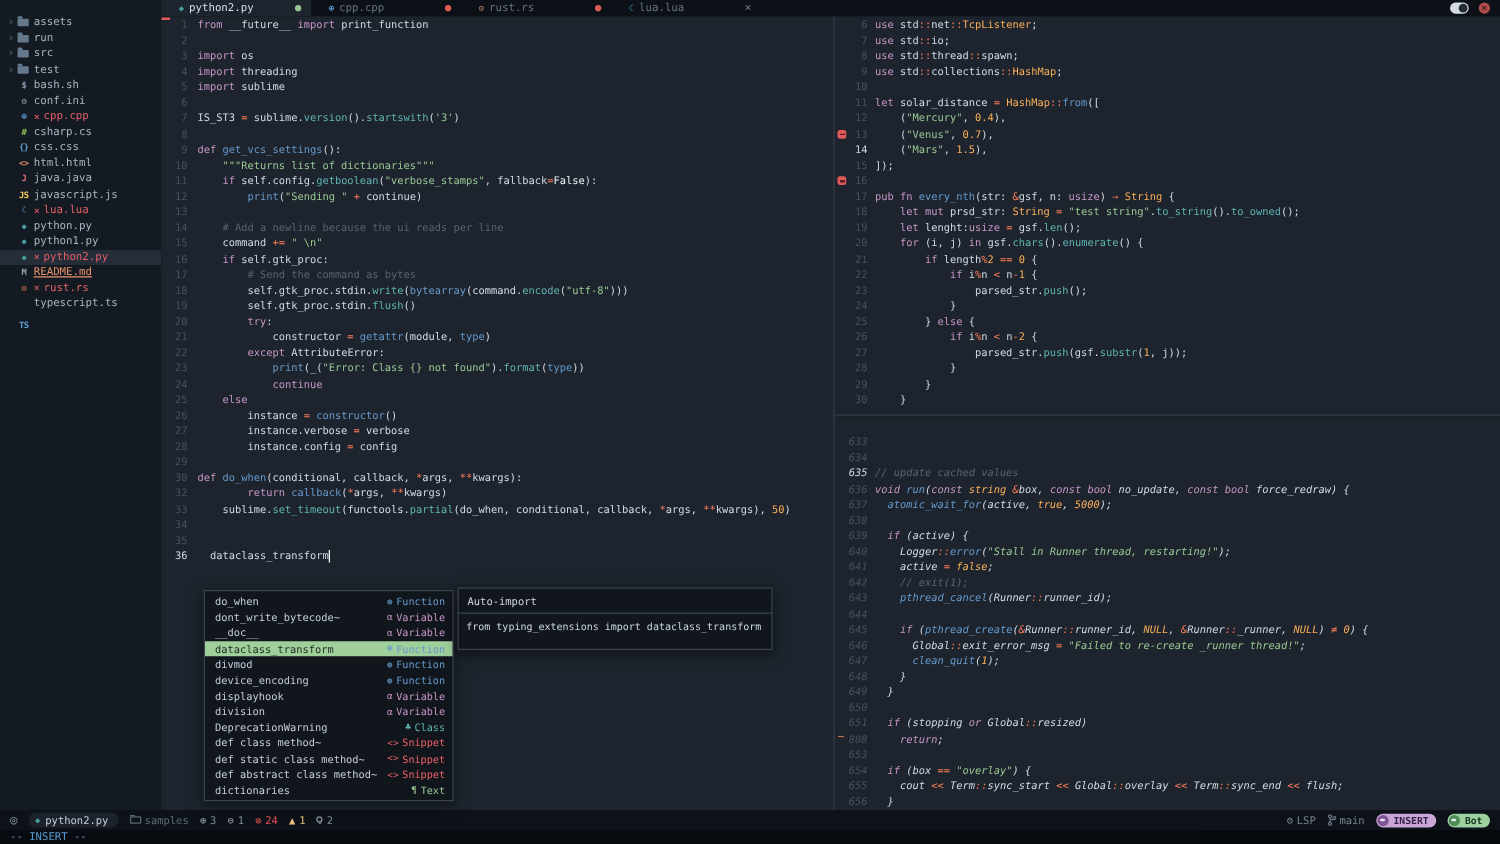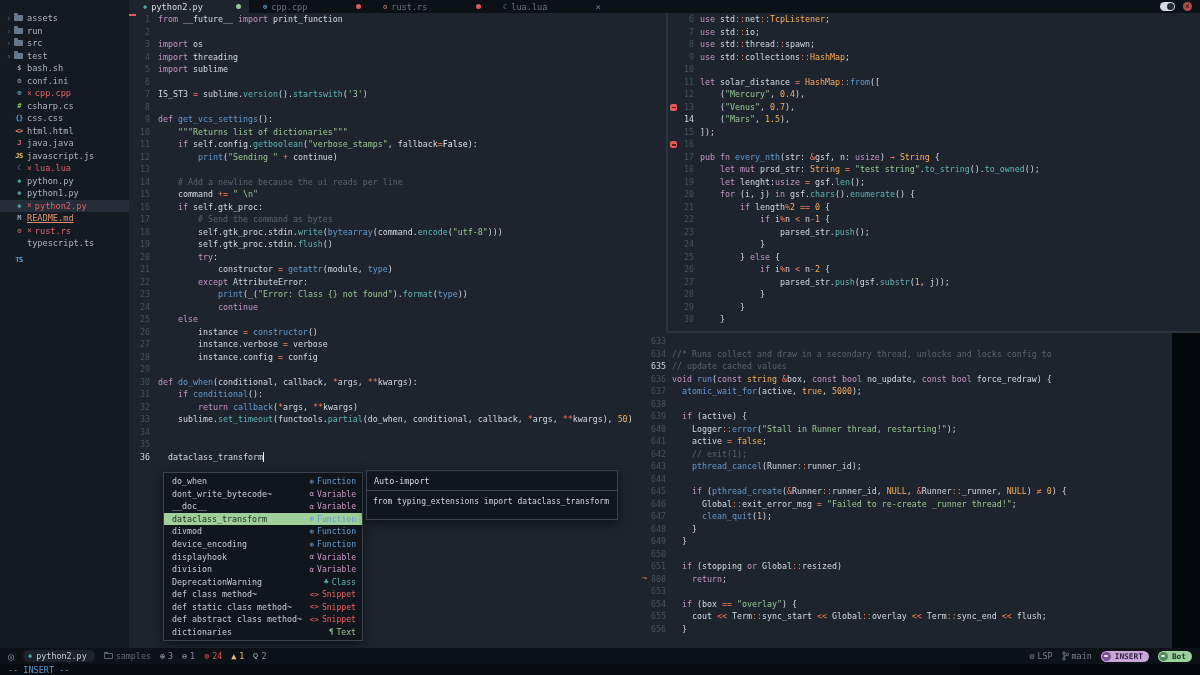--- a/index.html
+++ b/index.html
@@ -35,21 +35,21 @@
   .win-controls { position:absolute; right:8px; top:2px; display:flex; align-items:center; gap:8px;}
   .layout-toggle { width:15px; height:9px; background:#d4dbe3; border-radius:5px; position:relative; cursor:pointer;}
   .layout-toggle::after { content:""; position:absolute; right:1px; top:1px; width:7px; height:7px;
                           border-radius:50%; background:#232b35; }
   .win-close { width:9px; height:9px; border-radius:50%; background:#b34d4d; color:#330f12;
                font-size:8px; line-height:9px; text-align:center; cursor:pointer;}
   
   .pane { position:absolute; background:#1d242d; overflow:hidden; }
   #editor-pane { left:129px; top:13px; width:537px; height:635px; }
   #rust-pane   { left:668px; top:13px;  width:532px; height:318px; }
-  #cpp-pane    { left:640px; top:333px; width:532px; height:315px; padding-top:2px;}
+  #cpp-pane    { left:668px; top:333px; width:532px; height:315px; padding-top:14px;font-style:italic;}
   .v-divider { position:absolute; left:666px; top:13px; width:2px; height:635px; background:#2a333e; }
   .h-divider { position:absolute; left:668px; top:331px; width:532px; height:2px; background:#2a333e; }
   .cl { position:relative; height:12.5px; display:flex; align-items:center; white-space:pre;
         font-size:8.3px; color:#d2dae4; }
   .ln { flex:none; text-align:right; color:#46515e; }
   #editor-pane .ln { width:21px; margin-right:8px; }
   #rust-pane .ln, #cpp-pane .ln { width:26px; margin-right:6px; }
   .ln.bright { color:#ced6e0; }
   .tk-k{color:#c695c6} .tk-s{color:#99c794} .tk-n{color:#f9ae58} .tk-f{color:#6699cc}
   .tk-m{color:#5fb4b4} .tk-o{color:#f97b58} .tk-c{color:#59636f} .tk-d{color:#d2dae4}
@@ -246,21 +246,20 @@
       <div class="cl"><span class="ln">21</span><span class="ct"><span class="tk-d">            constructor </span><span class="tk-o">=</span><span class="tk-d"> </span><span class="tk-f">getattr</span><span class="tk-d">(module, </span><span class="tk-f">type</span><span class="tk-d">)</span></span></div>
       <div class="cl"><span class="ln">22</span><span class="ct"><span class="tk-d">        </span><span class="tk-k">except</span><span class="tk-d"> AttributeError:</span></span></div>
       <div class="cl"><span class="ln">23</span><span class="ct"><span class="tk-d">            </span><span class="tk-f">print</span><span class="tk-d">(_(</span><span class="tk-s">"Error: Class {} not found"</span><span class="tk-d">).</span><span class="tk-m">format</span><span class="tk-d">(</span><span class="tk-f">type</span><span class="tk-d">))</span></span></div>
       <div class="cl"><span class="ln">24</span><span class="ct"><span class="tk-d">            </span><span class="tk-k">continue</span></span></div>
       <div class="cl"><span class="ln">25</span><span class="ct"><span class="tk-d">    </span><span class="tk-k">else</span></span></div>
       <div class="cl"><span class="ln">26</span><span class="ct"><span class="tk-d">        instance </span><span class="tk-o">=</span><span class="tk-d"> </span><span class="tk-f">constructor</span><span class="tk-d">()</span></span></div>
       <div class="cl"><span class="ln">27</span><span class="ct"><span class="tk-d">        instance.verbose </span><span class="tk-o">=</span><span class="tk-d"> verbose</span></span></div>
       <div class="cl"><span class="ln">28</span><span class="ct"><span class="tk-d">        instance.config </span><span class="tk-o">=</span><span class="tk-d"> config</span></span></div>
       <div class="cl"><span class="ln">29</span><span class="ct"></span></div>
       <div class="cl"><span class="ln">30</span><span class="ct"><span class="tk-k">def </span><span class="tk-f">do_when</span><span class="tk-d">(conditional, callback, </span><span class="tk-o">*</span><span class="tk-d">args, </span><span class="tk-o">**</span><span class="tk-d">kwargs):</span></span></div>
-      <div class="cl"><span class="ln">31</span><span class="ct"><span class="tk-d">    </span><span class="tk-k">if</span><span class="tk-d"> </span><span class="tk-f">conditional</span><span class="tk-d">():</span></span></div>
       <div class="cl"><span class="ln">32</span><span class="ct"><span class="tk-d">        </span><span class="tk-k">return</span><span class="tk-d"> </span><span class="tk-f">callback</span><span class="tk-d">(</span><span class="tk-o">*</span><span class="tk-d">args, </span><span class="tk-o">**</span><span class="tk-d">kwargs)</span></span></div>
       <div class="cl"><span class="ln">33</span><span class="ct"><span class="tk-d">    sublime.</span><span class="tk-m">set_timeout</span><span class="tk-d">(functools.</span><span class="tk-m">partial</span><span class="tk-d">(do_when, conditional, callback, </span><span class="tk-o">*</span><span class="tk-d">args, </span><span class="tk-o">**</span><span class="tk-d">kwargs), </span><span class="tk-n">50</span><span class="tk-d">)</span></span></div>
       <div class="cl"><span class="ln">34</span><span class="ct"></span></div>
       <div class="cl"><span class="ln">35</span><span class="ct"></span></div>
       <div class="cl"><span class="ln bright">36</span><span class="ct"><span class="tk-d">  dataclass_transform</span><span class="caret"></span></span></div>
     </section>
   <div class="v-divider"></div>
   <section class="pane" id="rust-pane">
       <div class="cl"><span class="ln">6</span><span class="ct"><span class="tk-k">use</span><span class="tk-d"> std</span><span class="tk-o">::</span><span class="tk-d">net</span><span class="tk-o">::</span><span class="tk-t">TcpListener</span><span class="tk-d">;</span></span></div>
       <div class="cl"><span class="ln">7</span><span class="ct"><span class="tk-k">use</span><span class="tk-d"> std</span><span class="tk-o">::</span><span class="tk-d">io;</span></span></div>
@@ -284,21 +283,21 @@
       <div class="cl"><span class="ln">25</span><span class="ct"><span class="tk-d">        } </span><span class="tk-k">else</span><span class="tk-d"> {</span></span></div>
       <div class="cl"><span class="ln">26</span><span class="ct"><span class="tk-d">            </span><span class="tk-k">if</span><span class="tk-d"> i</span><span class="tk-o">%</span><span class="tk-d">n </span><span class="tk-o">&lt;</span><span class="tk-d"> n</span><span class="tk-o">-</span><span class="tk-n">2</span><span class="tk-d"> {</span></span></div>
       <div class="cl"><span class="ln">27</span><span class="ct"><span class="tk-d">                parsed_str.</span><span class="tk-m">push</span><span class="tk-d">(gsf.</span><span class="tk-m">substr</span><span class="tk-d">(</span><span class="tk-n">1</span><span class="tk-d">, j));</span></span></div>
       <div class="cl"><span class="ln">28</span><span class="ct"><span class="tk-d">            }</span></span></div>
       <div class="cl"><span class="ln">29</span><span class="ct"><span class="tk-d">        }</span></span></div>
       <div class="cl"><span class="ln">30</span><span class="ct"><span class="tk-d">    }</span></span></div>
     </section>
   <div class="h-divider"></div>
   <section class="pane" id="cpp-pane">
       <div class="cl"><span class="ln">633</span><span class="ct"></span></div>
-      <div class="cl"><span class="ln">634</span><span class="ct"><span class="tk-c">//* Runs collect and draw in a secondary thread, unlocks and locks config to</span></span></div>
+      <div class="cl"><span class="ln">634</span></div>
       <div class="cl"><span class="ln bright">635</span><span class="ct"><span class="tk-c">// update cached values</span></span></div>
       <div class="cl"><span class="ln">636</span><span class="ct"><span class="tk-k">void</span><span class="tk-d"> </span><span class="tk-f">run</span><span class="tk-d">(</span><span class="tk-k">const</span><span class="tk-d"> </span><span class="tk-t">string</span><span class="tk-d"> </span><span class="tk-o">&amp;</span><span class="tk-d">box, </span><span class="tk-k">const bool</span><span class="tk-d"> no_update, </span><span class="tk-k">const bool</span><span class="tk-d"> force_redraw) {</span></span></div>
       <div class="cl"><span class="ln">637</span><span class="ct"><span class="tk-d">  </span><span class="tk-f">atomic_wait_for</span><span class="tk-d">(active, </span><span class="tk-n">true</span><span class="tk-d">, </span><span class="tk-n">5000</span><span class="tk-d">);</span></span></div>
       <div class="cl"><span class="ln">638</span><span class="ct"></span></div>
       <div class="cl"><span class="ln">639</span><span class="ct"><span class="tk-d">  </span><span class="tk-k">if</span><span class="tk-d"> (active) {</span></span></div>
       <div class="cl"><span class="ln">640</span><span class="ct"><span class="tk-d">    Logger</span><span class="tk-o">::</span><span class="tk-f">error</span><span class="tk-d">(</span><span class="tk-s">"Stall in Runner thread, restarting!"</span><span class="tk-d">);</span></span></div>
       <div class="cl"><span class="ln">641</span><span class="ct"><span class="tk-d">    active </span><span class="tk-o">=</span><span class="tk-d"> </span><span class="tk-n">false</span><span class="tk-d">;</span></span></div>
       <div class="cl"><span class="ln">642</span><span class="ct"><span class="tk-d">    </span><span class="tk-c">// exit(1);</span></span></div>
       <div class="cl"><span class="ln">643</span><span class="ct"><span class="tk-d">    </span><span class="tk-f">pthread_cancel</span><span class="tk-d">(Runner</span><span class="tk-o">::</span><span class="tk-d">runner_id);</span></span></div>
       <div class="cl"><span class="ln">644</span><span class="ct"></span></div>

